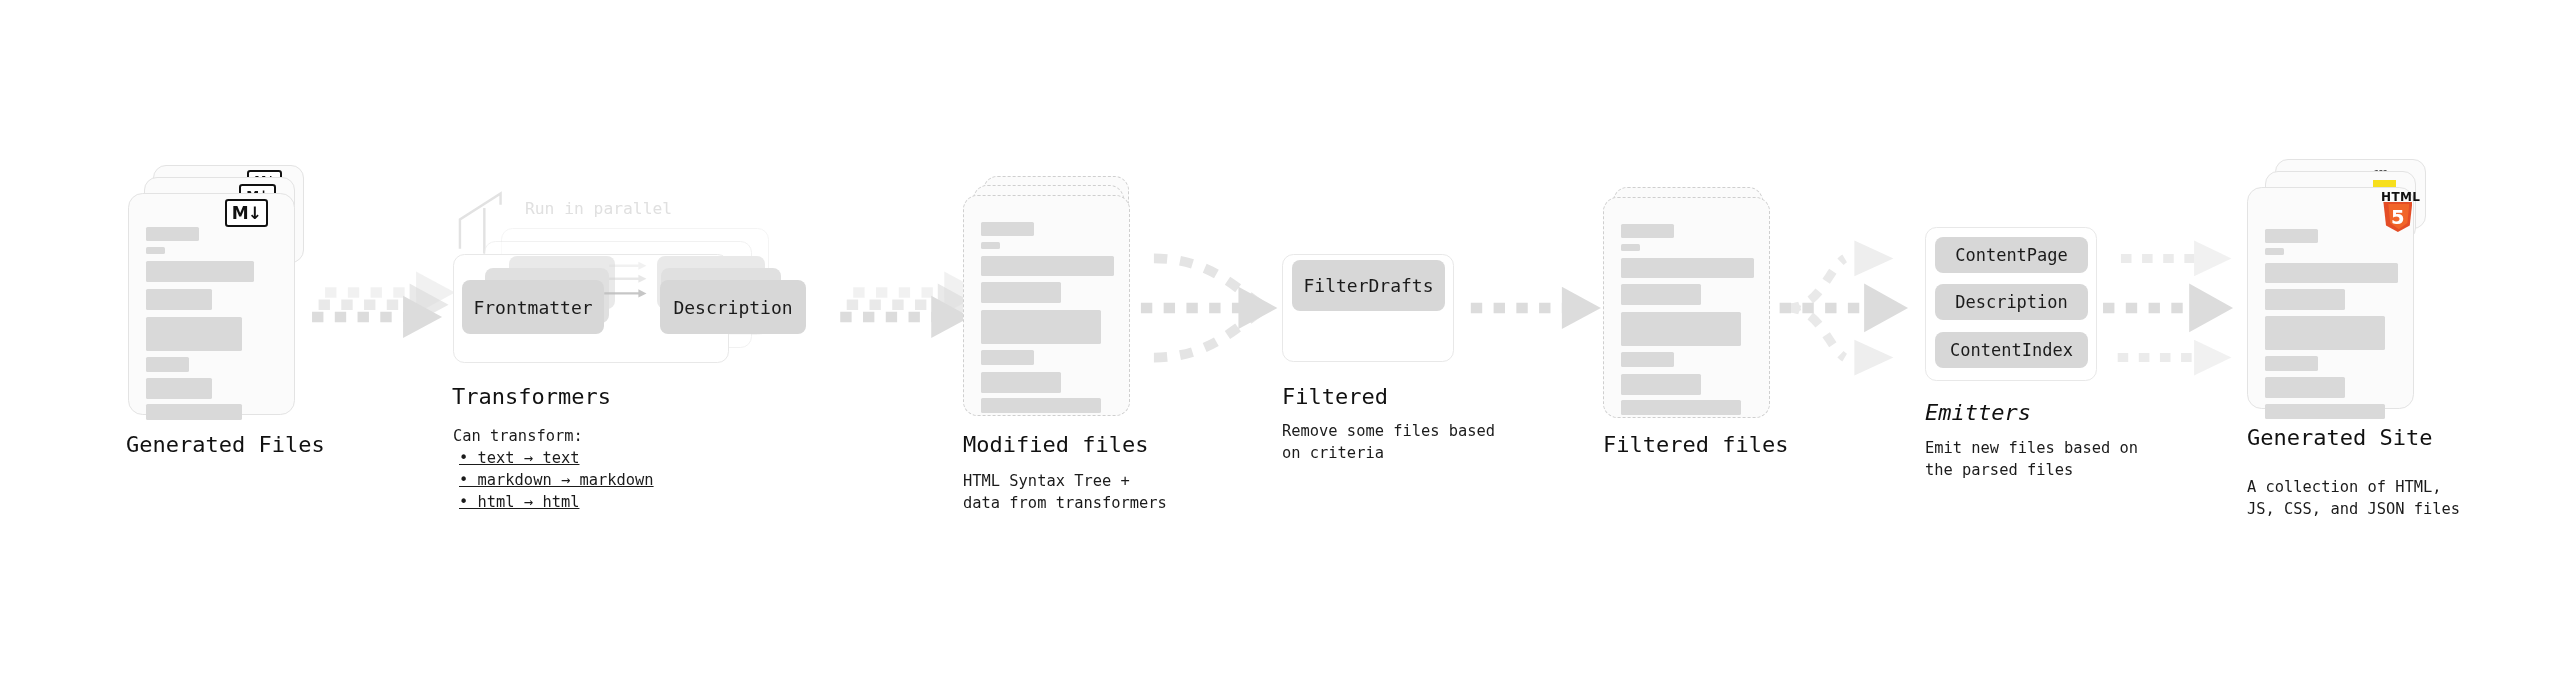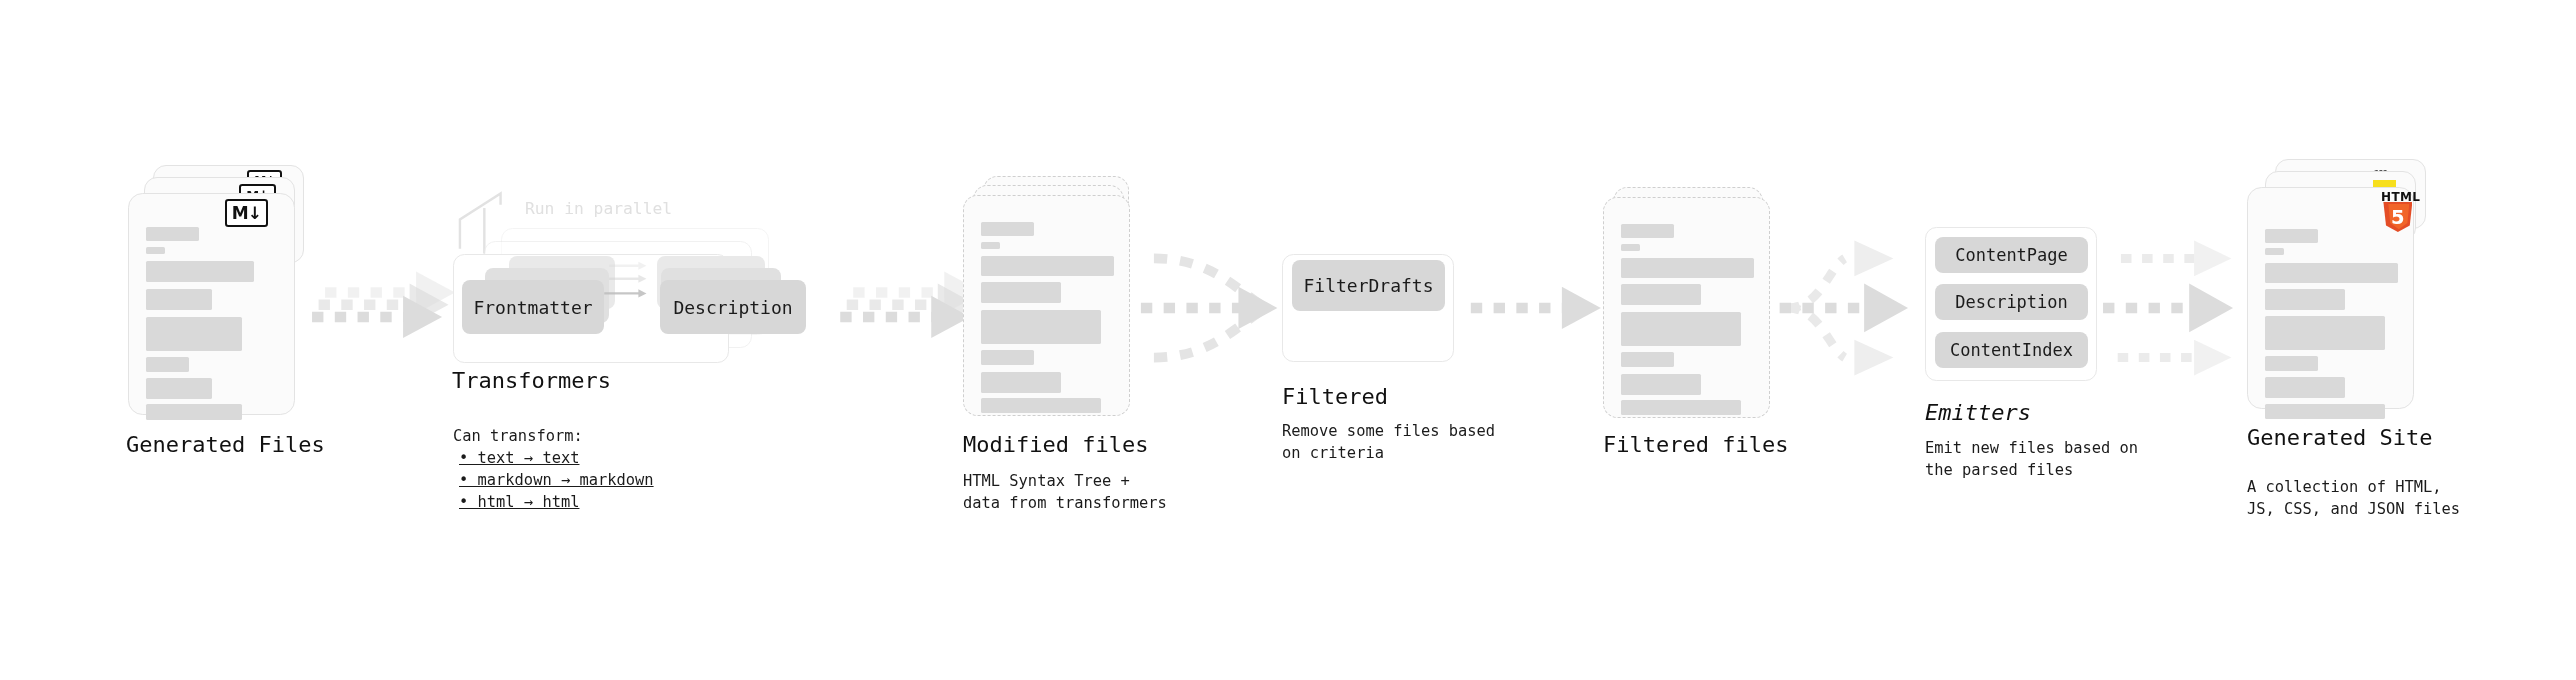--- a/index.html
+++ b/index.html
@@ -203,21 +203,21 @@
       </g>
       <g opacity=".85">
         <line x1="-6" y1="46" x2="38" y2="46" stroke="#bdbdbd" stroke-width="3"></line>
         <polygon points="36,41 46,46 36,51" fill="#bdbdbd"></polygon>
       </g>
     </svg>
 
     <div class="chip" style="left:462px;top:280px;width:142px;height:54px;">Frontmatter</div>
     <div class="chip" style="left:660px;top:280px;width:146px;height:54px;">Description</div>
 
-    <div class="h-label" style="left:452px;top:368px;">Transformers</div>
+    <div class="h-label" style="left:452px;top:384px;">Transformers</div>
 
     <div class="sub-label" style="left:453px;top:425px;">Can transform:</div>
 
     <div class="bullets" style="left:459px;top:447px;text-decoration:underline;">
       <div>• text → text</div>
       <div>• markdown → markdown</div>
       <div>• html → html</div>
     </div>
   </div>
 

